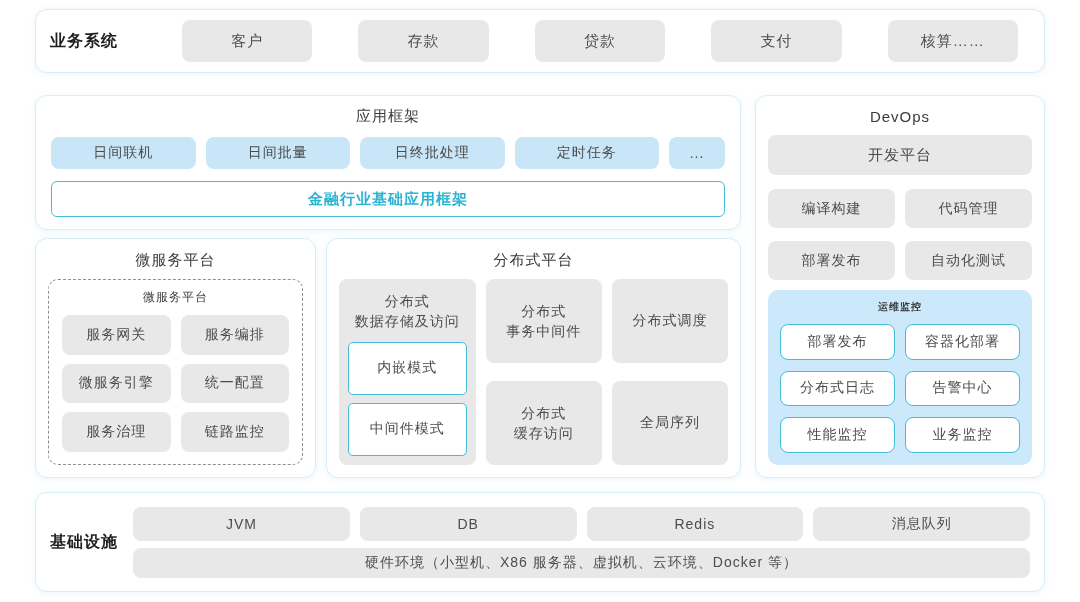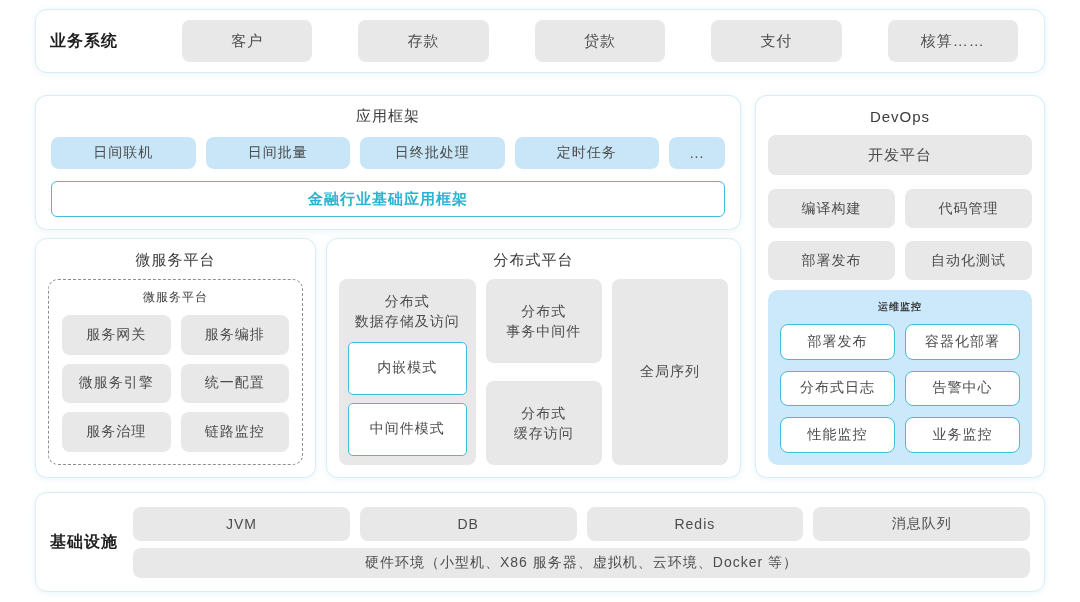--- a/index.html
+++ b/index.html
@@ -260,20 +260,21 @@
                 <div class="mode-box">中间件模式</div>
               </div>
             </div>
             <div class="dist-col">
               <div class="block multiline">分布式
 事务中间件</div>
               <div class="block multiline">分布式
 缓存访问</div>
             </div>
             <div class="dist-col">
+              <div class="block">分布式调度</div>
               <div class="block">全局序列</div>
             </div>
           </div>
         </section>
 
       </div>
     </div>
 
     <section class="panel devops">
       <div class="panel-title">DevOps</div>

